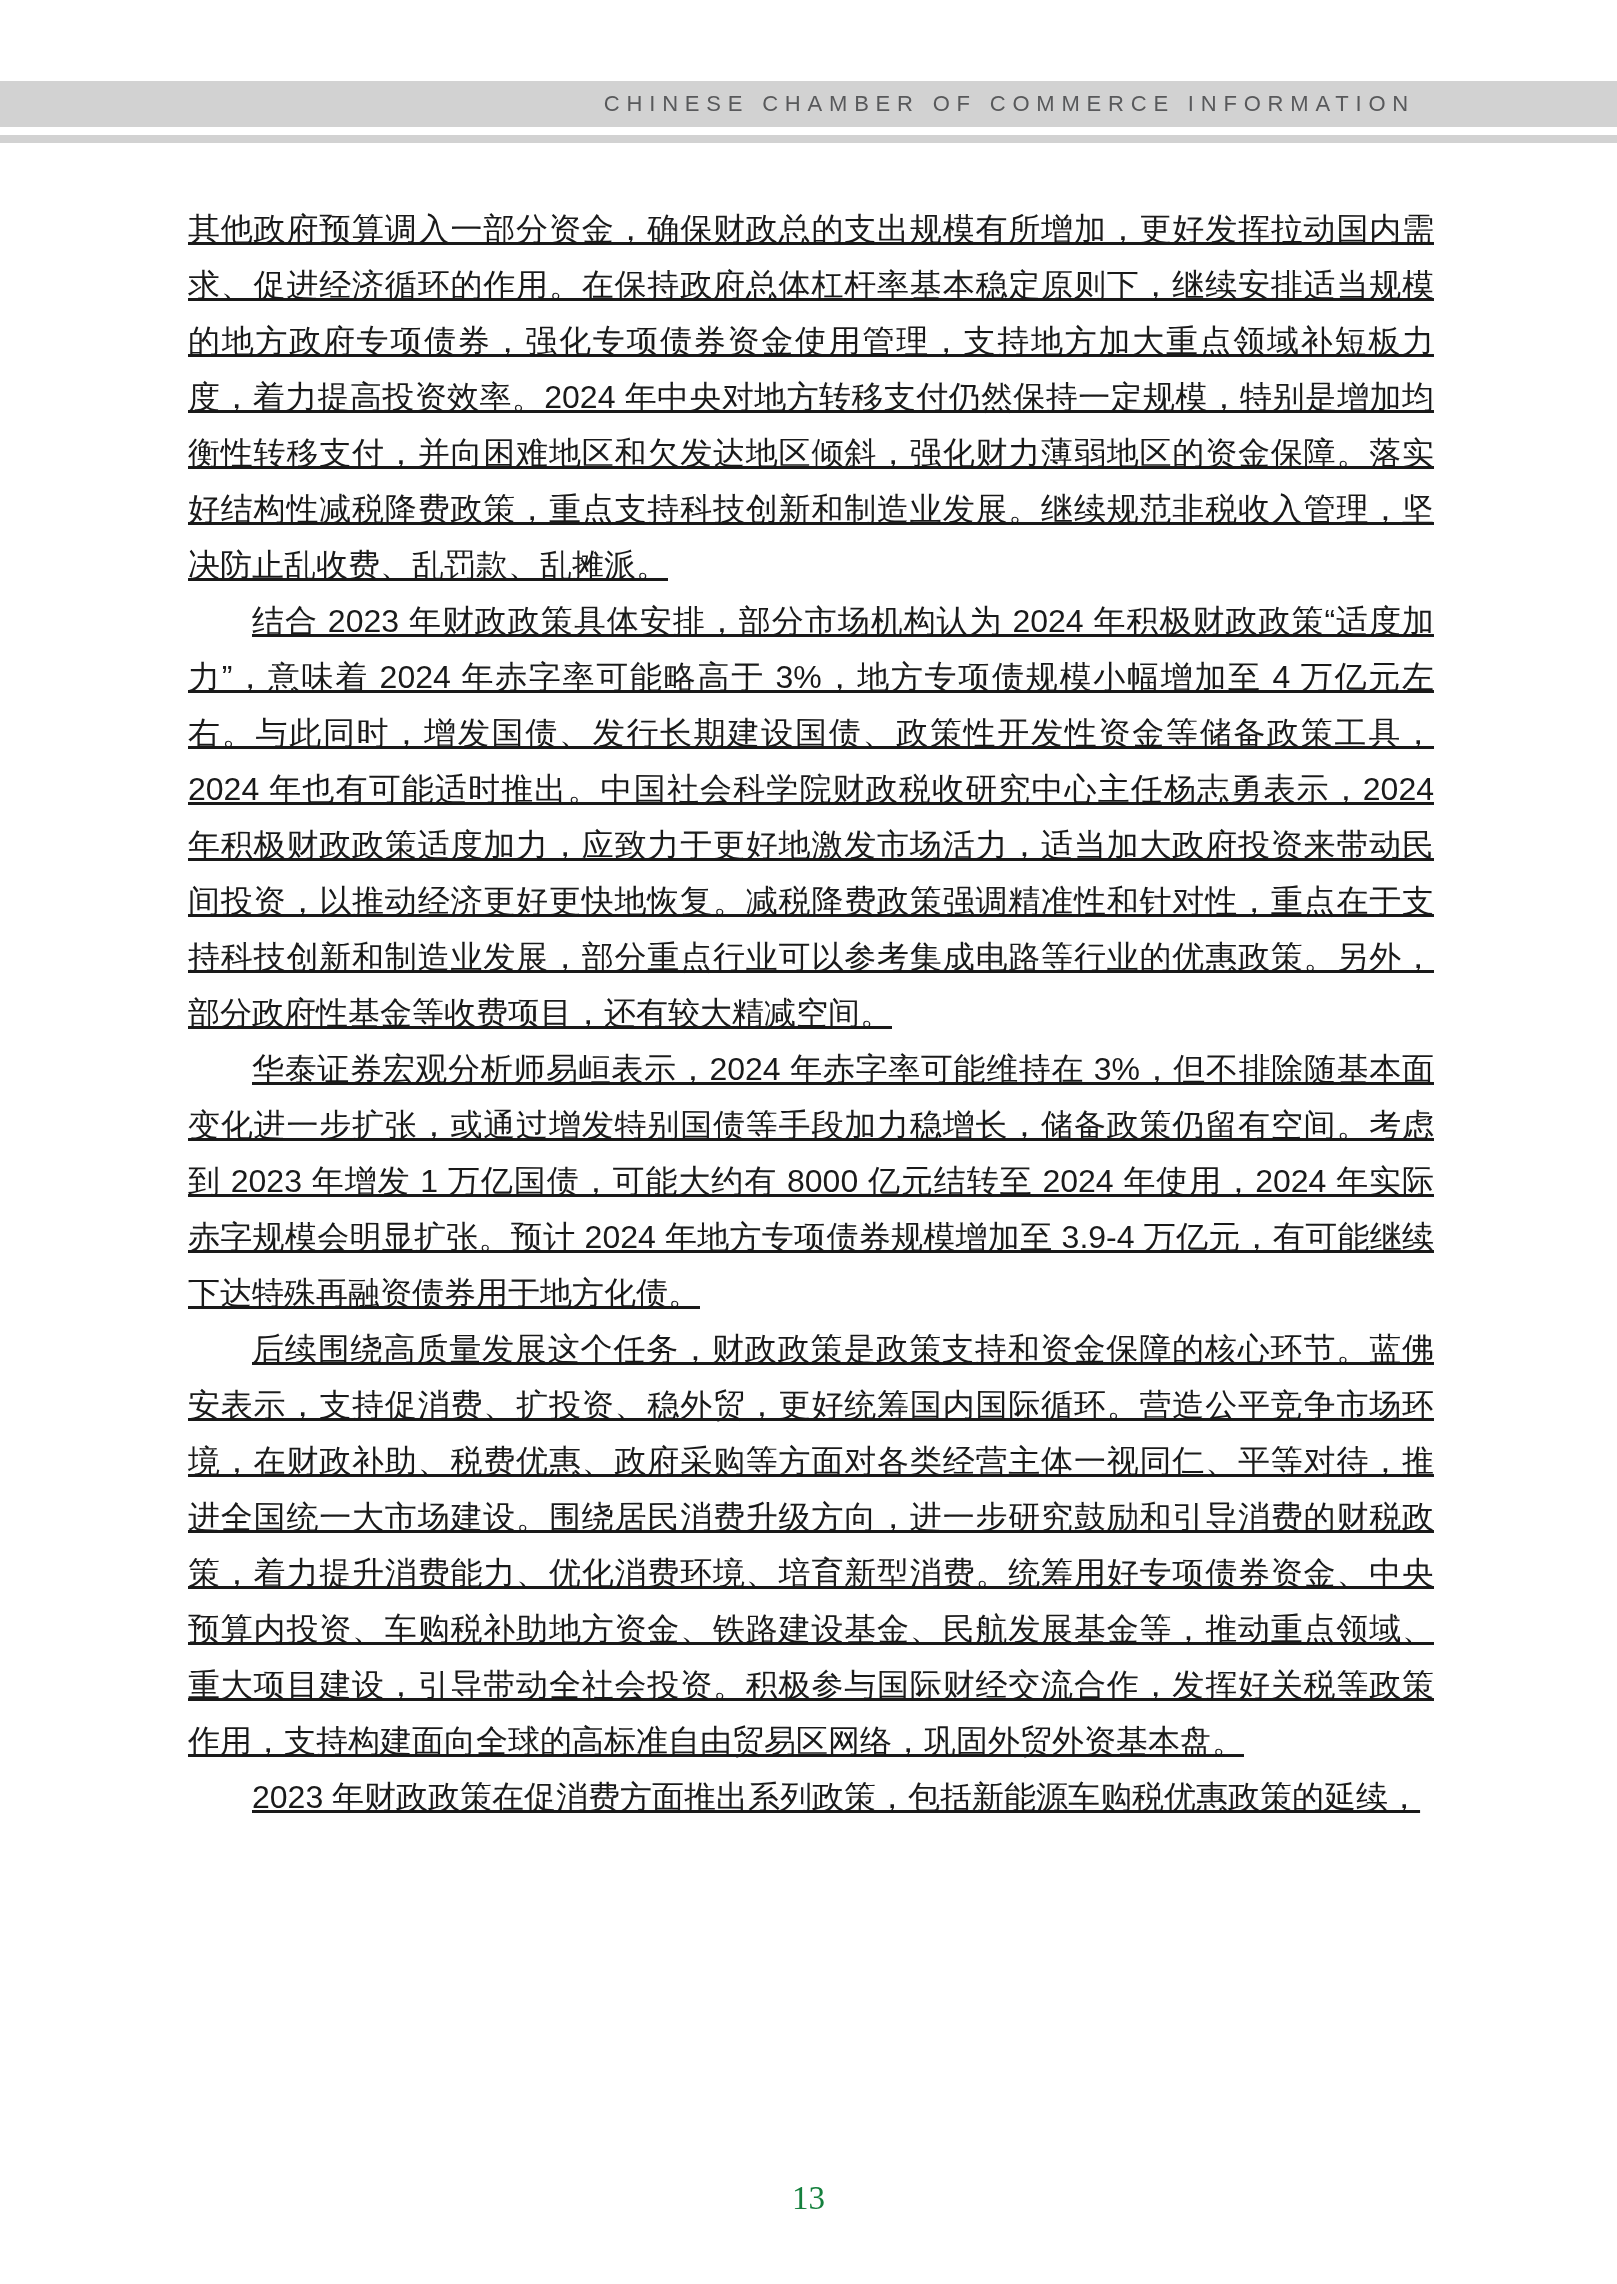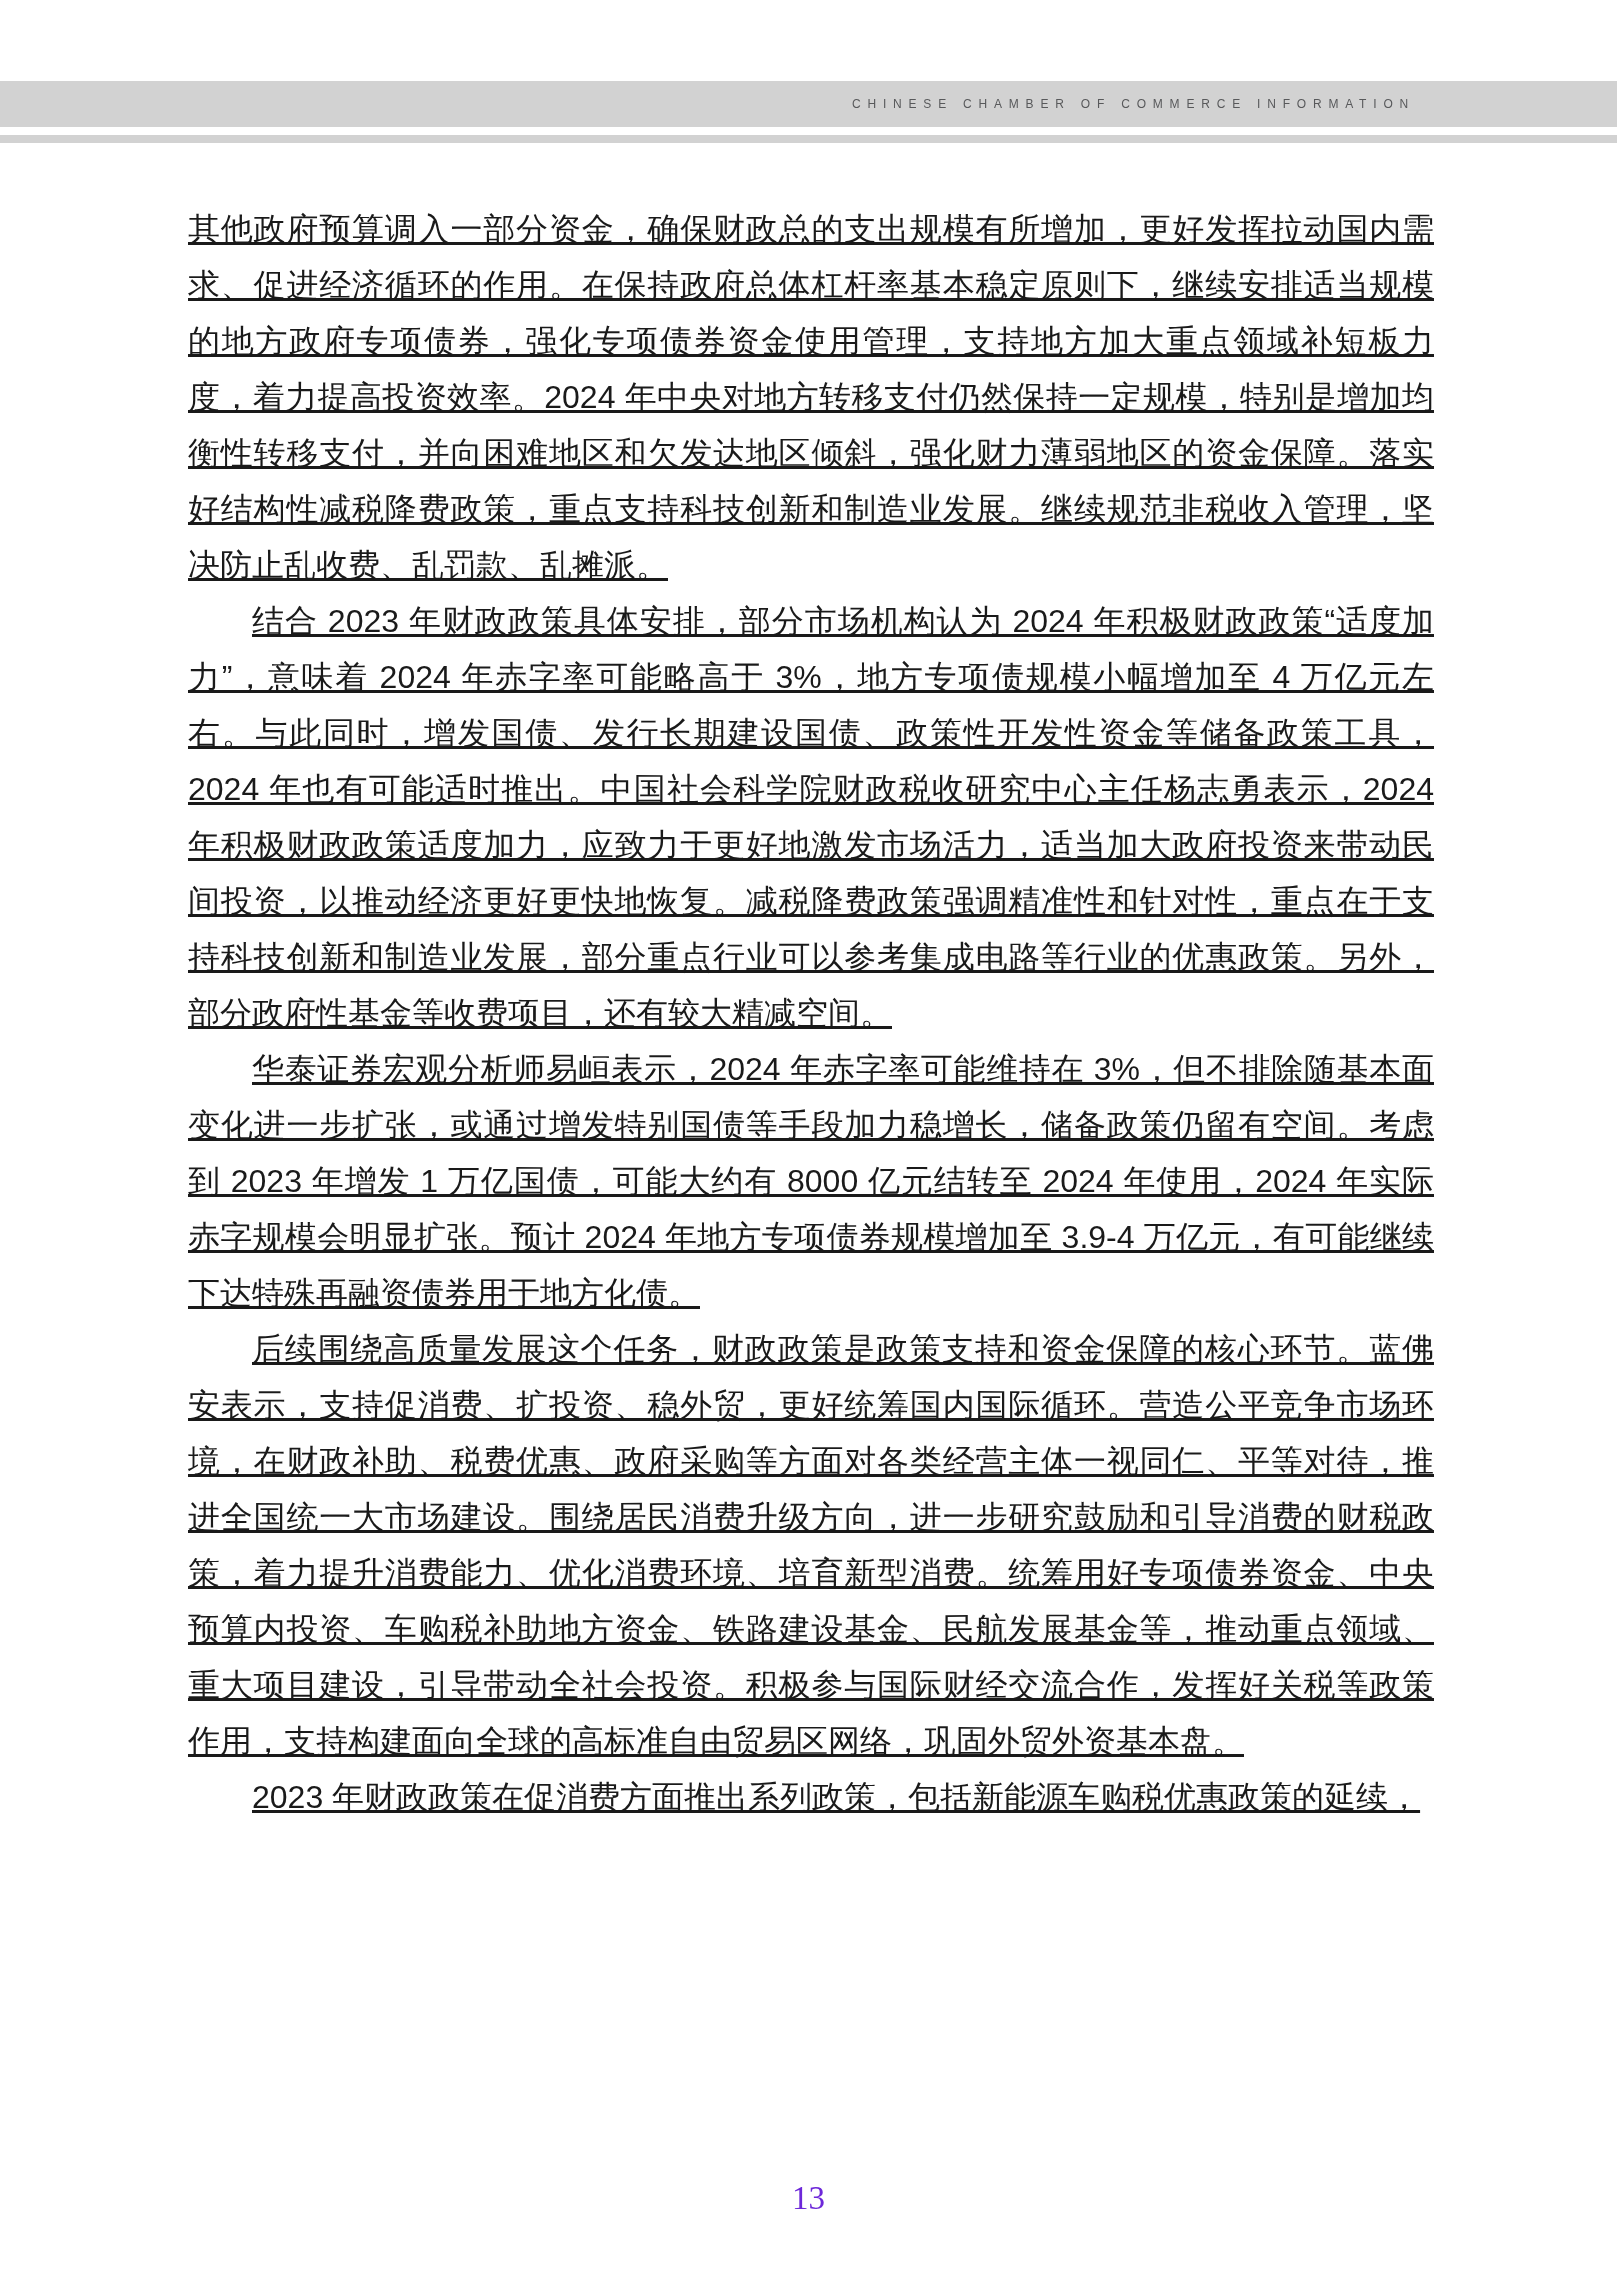--- a/index.html
+++ b/index.html
@@ -23,21 +23,21 @@
     width: 1617px;
     height: 46px;
     background: #d2d2d2;
     display: flex;
     align-items: center;
     justify-content: flex-end;
     padding-right: 202px;
     box-sizing: border-box;
   }
   .banner-text {
-    font-size: 12px;
+    font-size: 22px;
     letter-spacing: 6.8px;
     color: #58595b;
     white-space: nowrap;
   }
   .banner-accent {
     position: absolute;
     top: 135px;
     left: 0;
     width: 1617px;
     height: 8.3px;
@@ -77,21 +77,21 @@
   .page-footer {
     position: absolute;
     top: 2180px;
     left: 0;
     width: 1617px;
     text-align: center;
   }
   .page-number {
     font-family: "Liberation Serif", "DejaVu Serif", serif;
     font-size: 33px;
-    color: #6d28d9;
+    color: #15803d;
   }
 </style>
 </head>
 <body>
 
 <div class="page">
 
   <header class="banner">
     <span class="banner-text">CHINESE CHAMBER OF COMMERCE INFORMATION</span>
   </header>

